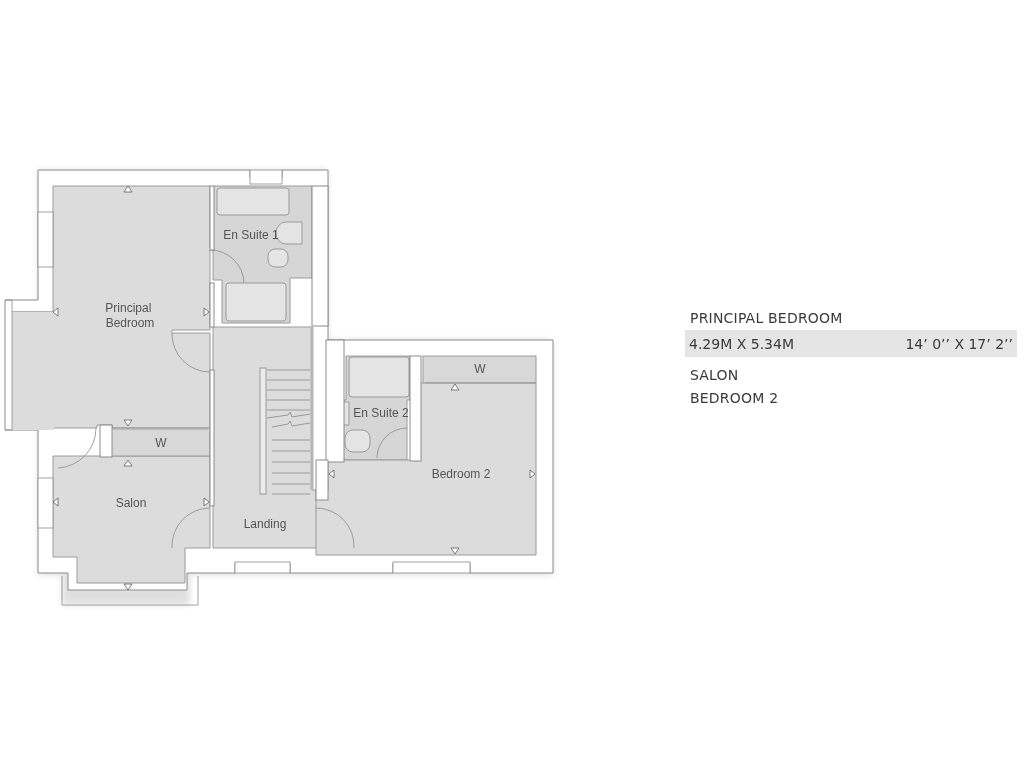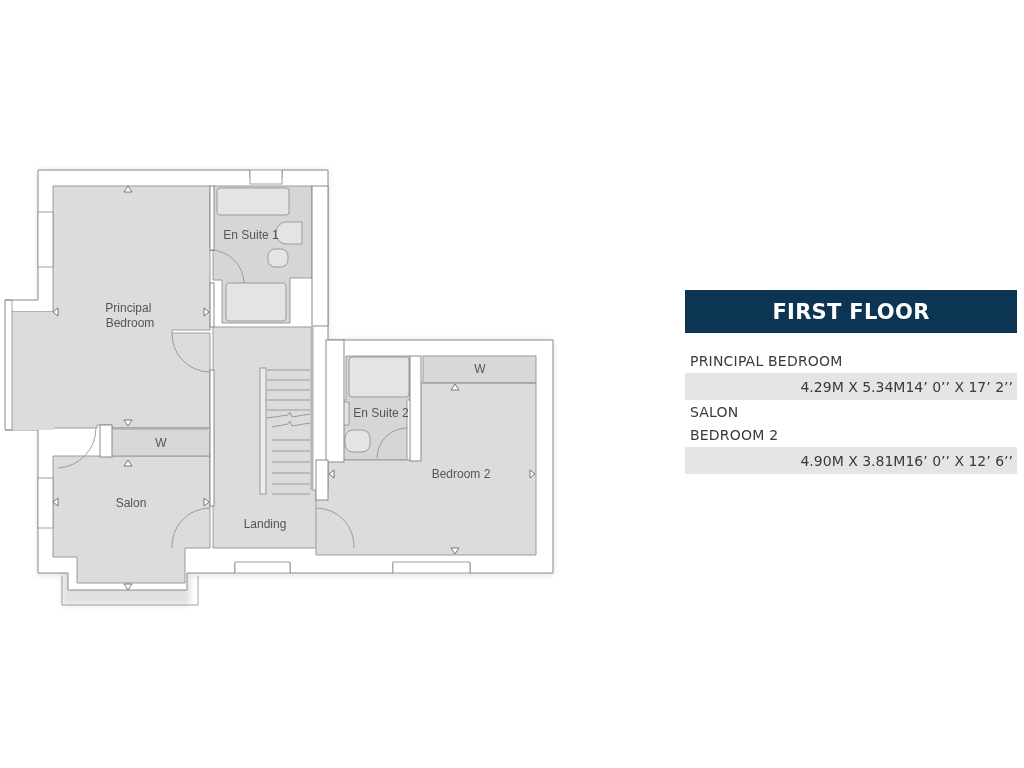--- a/index.html
+++ b/index.html
@@ -4,21 +4,21 @@
 <style>
   html, body { margin:0; padding:0; background:#ffffff; }
   body { width:1024px; height:768px; position:relative; overflow:hidden; font-family:"Liberation Sans", sans-serif; }
   #plan { position:absolute; left:0; top:0; width:1024px; height:768px; }
   .room-label { font-family:"Liberation Sans", sans-serif; font-size:12px; fill:#555555; text-anchor:middle; }
   .panel { position:absolute; left:685px; top:290px; width:332px; }
   .panel-header { background:#0b3552; height:43px; display:flex; align-items:center; justify-content:center; }
   .panel-title { color:#ffffff; font-family:"DejaVu Sans", sans-serif; font-weight:bold; font-size:21px; letter-spacing:0.3px; }
   .rooms { margin-top:17px; }
   .room-name { font-family:"DejaVu Sans", sans-serif; font-size:14px; color:#3a3a3a; padding-left:5px; height:23px; line-height:23px; letter-spacing:0.2px; }
-  .room-dims { background:#e5e5e5; height:27px; display:flex; justify-content:flex-end; align-items:center; padding:0 4px 0 4px; font-family:"DejaVu Sans", sans-serif; font-size:14px; color:#3a3a3a; margin-bottom:1px; }
+  .room-dims { background:#e5e5e5; height:27px; display:flex; justify-content:space-between; align-items:center; padding:0 4px 0 4px; font-family:"DejaVu Sans", sans-serif; font-size:14px; color:#3a3a3a; margin-bottom:7px; }
 </style>
 </head>
 <body>
 
 <svg id="plan" viewBox="0 0 1024 768" xmlns="http://www.w3.org/2000/svg">
   <defs>
     <filter id="sh" x="-5%" y="-5%" width="110%" height="110%">
       <feGaussianBlur stdDeviation="3"></feGaussianBlur>
     </filter>
   </defs>
@@ -136,35 +136,28 @@
   <text class="room-label" x="251" y="239">En Suite 1</text>
   <text class="room-label" x="161" y="447">W</text>
   <text class="room-label" x="131" y="507">Salon</text>
   <text class="room-label" x="265" y="528">Landing</text>
   <text class="room-label" x="381" y="417">En Suite 2</text>
   <text class="room-label" x="480" y="373">W</text>
   <text class="room-label" x="461" y="478">Bedroom 2</text>
 </svg>
 
 <div class="panel">
-  <div class="panel-header">
-    <span class="panel-title">FIRST FLOOR</span>
-  </div>
   <div class="rooms">
     <div>
       <div class="room-name">PRINCIPAL BEDROOM</div>
       <div class="room-dims">
         <span>4.29M X 5.34M</span>
         <span>14’ 0’’ X 17’ 2’’</span>
       </div>
     </div>
     <div>
       <div class="room-name">SALON</div>
     </div>
     <div>
       <div class="room-name">BEDROOM 2</div>
-      <div class="room-dims">
-        <span>4.90M X 3.81M</span>
-        <span>16’ 0’’ X 12’ 6’’</span>
-      </div>
     </div>
   </div>
 </div>
 
 </body></html>

